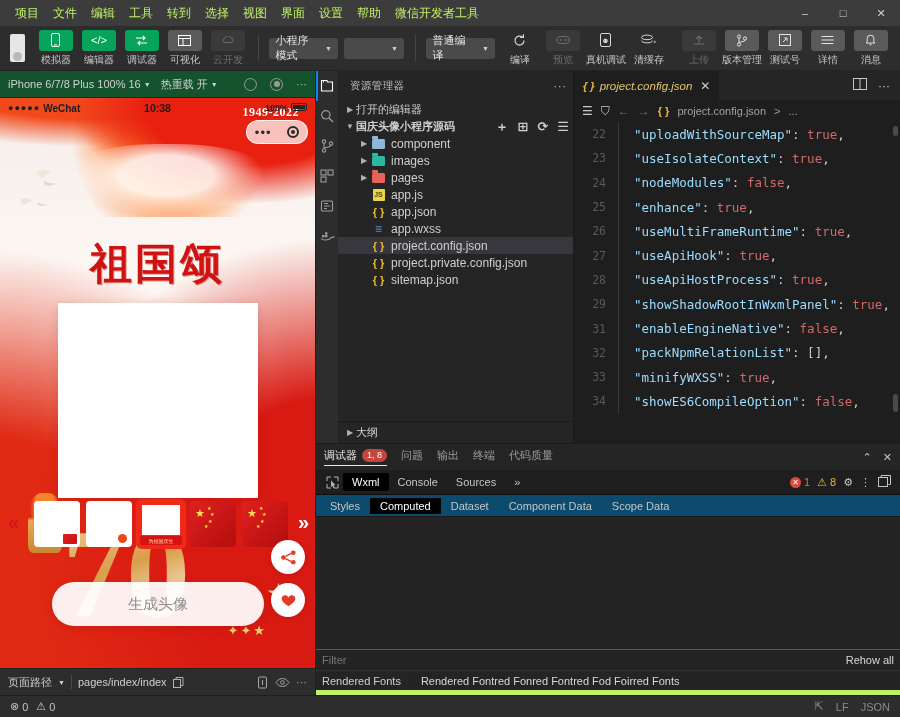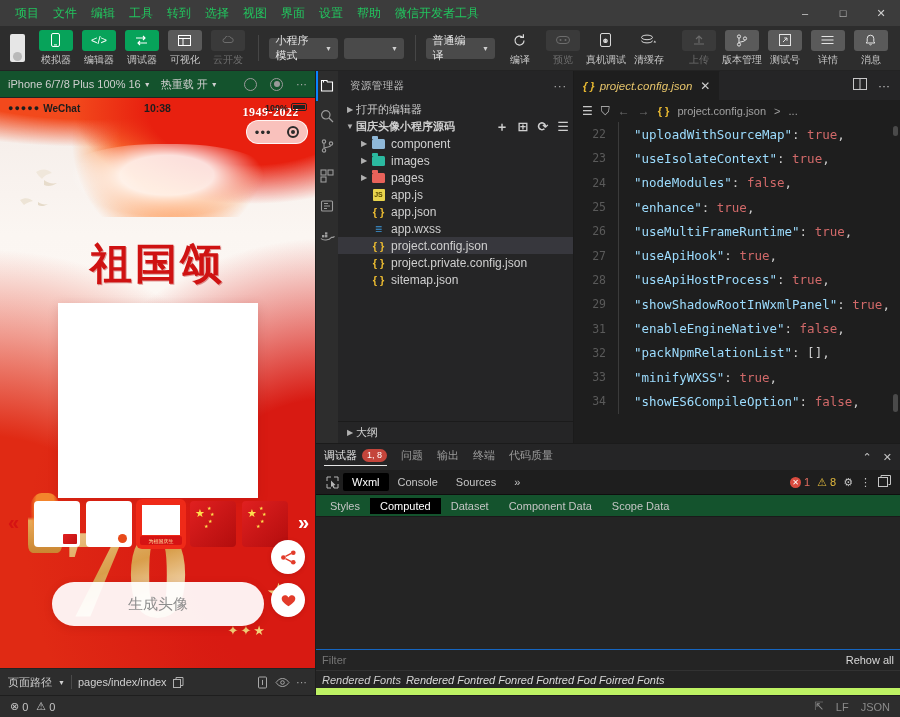--- a/index.html
+++ b/index.html
@@ -8,21 +8,21 @@
     background: #2b2b2b;
     font-family: "Liberation Sans", "DejaVu Sans", sans-serif;
     font-size: 12px; color: #cccccc;
     -webkit-font-smoothing: antialiased;
   }
   #app { position: relative; width: 900px; height: 717px; display: flex; flex-direction: column; background:#2d2d2d; }
 
   
   .titlebar { height: 26px; background:#3c3c3c; display:flex; align-items:center; flex:none; position:relative; }
   .menu { display:flex; align-items:center; padding-left:8px; gap:0px; }
-  .menu-item { padding:3px 7px; font-size:12px; color:#22c55e; cursor:default; line-height:14px; }
+  .menu-item { padding:3px 7px; font-size:12px; color:#bef264; cursor:default; line-height:14px; }
   .title-text { position:absolute; left:50%; transform:translateX(-50%); font-size:11.5px; color:#a0a0a0; white-space:nowrap; }
   .win-ctrls { margin-left:auto; display:flex; height:26px; }
   .win-btn { width:38px; height:26px; display:flex; align-items:center; justify-content:center; color:#d0d0d0; font-size:11px; }
 
   
   .toolbar { height:45px; background:#2d2d2d; display:flex; align-items:center; padding:0 10px; flex:none; border-bottom:1px solid #232323; gap:6px; }
   .avatar-box { width:28px; height:28px; background:#e6e6e6; border-radius:2px; display:flex; align-items:flex-end; justify-content:center; overflow:hidden; margin-right:6px; }
   .avatar-head { width:9px; height:9px; border-radius:50%; background:#b9b9b9; margin-bottom:1px; box-shadow:0 9px 0 -1px #b9b9b9, 0 11px 0 1px #b9b9b9; }
   .tb-group { display:flex; align-items:center; gap:5px; }
   .tb-btn { display:flex; flex-direction:column; align-items:center; width:38px; cursor:default; }
@@ -174,27 +174,27 @@
   .badge { background:#c4453b; color:#fff; border-radius:8px; padding:0 5px; font-size:9px; line-height:13px; }
   .panel-actions { margin-left:auto; display:flex; align-items:center; gap:11px; color:#c5c5c5; }
   .dt-tabs { height:25px; background:#1e1e1e; display:flex; align-items:center; padding:0 5px; gap:0; font-size:11px; color:#c5c5c5; flex:none; border-bottom:1px solid #0f0f0f;}
   .dt-insp { width:22px; display:flex; align-items:center; justify-content:center; color:#b5b5b5; }
   .dtab { padding:3px 9px; border-radius:2px; }
   .dtab.active { background:#000000; color:#ffffff; }
   .dt-right { margin-left:auto; display:flex; align-items:center; gap:7px; padding-right:4px; }
   .errc { color:#e06c60; display:flex; align-items:center; gap:3px; }
   .warnc { color:#e2b93d; display:flex; align-items:center; gap:3px; }
   .dot-err { width:11px; height:11px; border-radius:50%; background:#d94b3f; color:#fff; font-size:8px; display:flex; align-items:center; justify-content:center; }
-  .sub-tabs { height:22px; background:#14532d; display:flex; align-items:center; padding:0 4px; gap:0; font-size:11px; color:#c5c5c5; flex:none; border-bottom:1px solid #1a1a1a;}
+  .sub-tabs { height:22px; background:#0c4a6e; display:flex; align-items:center; padding:0 4px; gap:0; font-size:11px; color:#c5c5c5; flex:none; border-bottom:1px solid #1a1a1a;}
   .stab { padding:2px 10px; }
   .stab.active { background:#000000; color:#ffffff; }
   .filter-row { height:22px; display:flex; align-items:center; background:#242424; border-top:1px solid #1565c0; border-bottom:1px solid #323232; flex:none; padding:0 6px; }
   .filter-in { flex:1 1 auto; background:transparent; border:none; outline:none; color:#9a9a9a; font-size:11px; font-family:inherit; }
   .showall { font-size:11px; color:#d8d8d8; padding-left:8px; }
-  .fonts-row { height:24px; display:flex; align-items:center; gap:5px; padding:0 6px; font-size:11px; color:#d0d0d0; background:#242424; border-bottom:7px solid #bef264; flex:none; white-space:nowrap; overflow:hidden;font-style:italic; }
+  .fonts-row { height:24px; display:flex; align-items:center; gap:20px; padding:0 6px; font-size:11px; color:#d0d0d0; background:#242424; border-bottom:5px solid #bef264; flex:none; white-space:nowrap; overflow:hidden; }
   .fonts-val { color:#d8d8d8; }
   .panel-filler { flex:1 1 auto; background:#242424; }
 
   
   .statusline { height:22px; flex:none; background:#2d2d2d; display:flex; align-items:center; padding:0 10px; font-size:11px; color:#c5c5c5; gap:6px; border-top:1px solid #1e1e1e; }
   .sl-right { margin-left:auto; display:flex; align-items:center; gap:12px; color:#8a8a8a; }
   .sl-counts { display:flex; align-items:center; gap:8px; }
   .sl-counts span { display:flex; align-items:center; gap:3px; }
 </style>
 </head>

